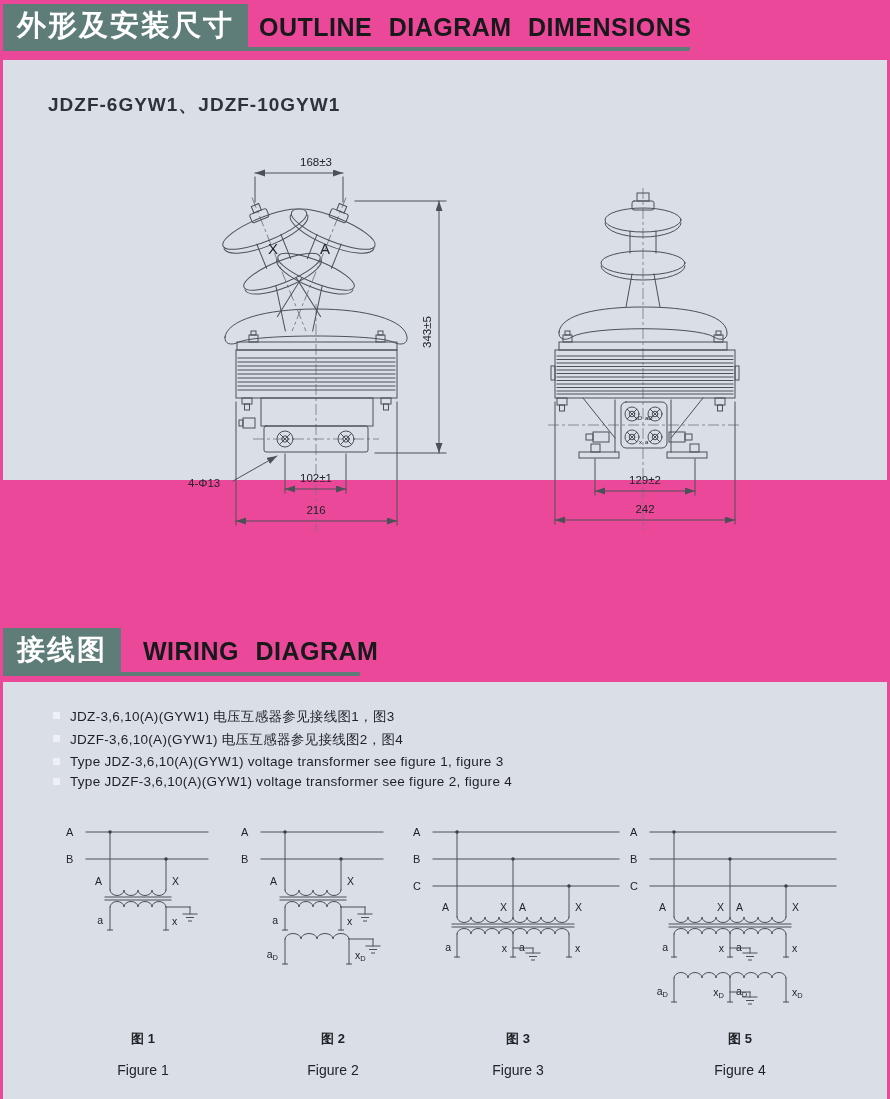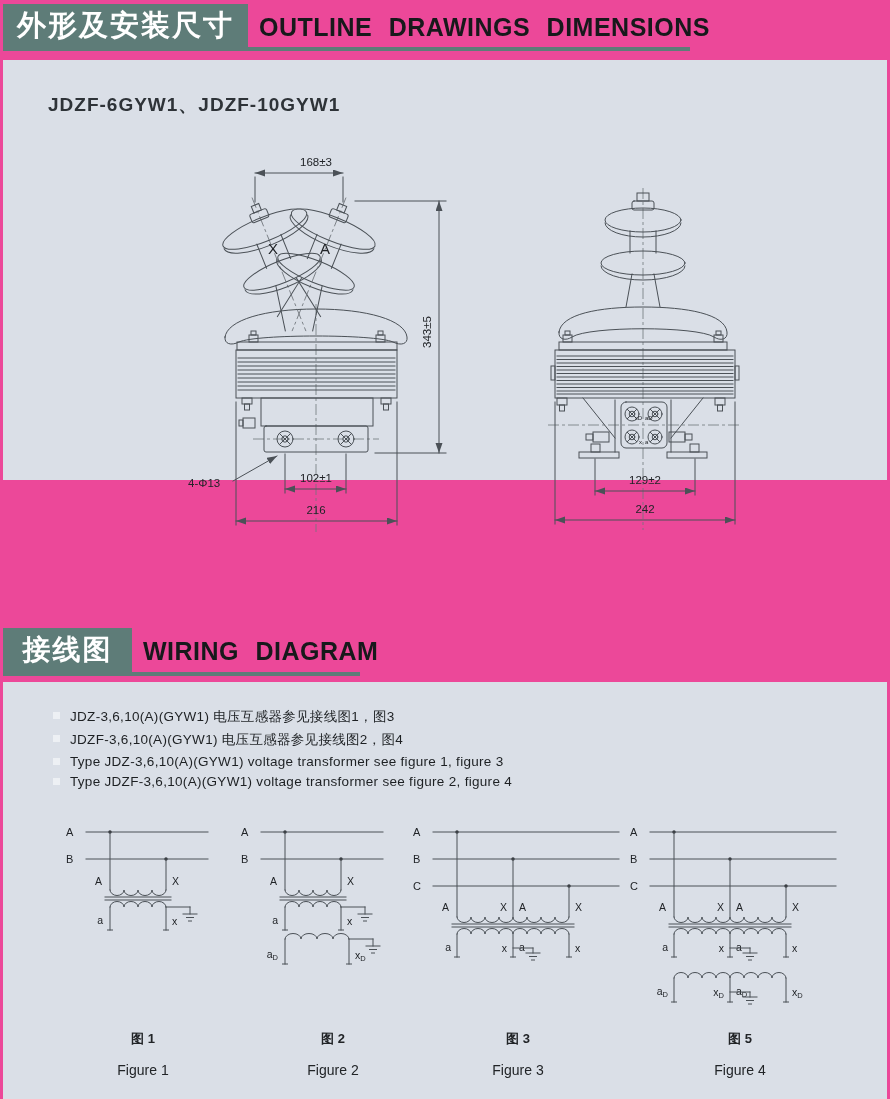--- a/index.html
+++ b/index.html
@@ -1,20 +1,20 @@
 <!DOCTYPE html>
 <html><head>
 <meta charset="utf-8">
 <style>
   html,body{margin:0;padding:0;background:#fff;font-family:"Liberation Sans",sans-serif;}
   .page{position:relative;width:890px;height:1099px;background:#ec4899;overflow:hidden;}
 
   .hdr-box{position:absolute;background:#5e7c78;color:#fff;display:flex;align-items:center;justify-content:center;font-weight:bold;}
   .hdr-box1{left:3px;top:4px;width:245px;height:43px;font-size:29px;letter-spacing:2px;}
-  .hdr-box2{left:3px;top:628px;width:129px;height:44px;font-size:28px;letter-spacing:2px;}
+  .hdr-box2{left:3px;top:628px;width:118px;height:44px;font-size:28px;letter-spacing:2px;}
   .hdr-en{position:absolute;font-weight:bold;color:#17191b;letter-spacing:.5px;word-spacing:9px;font-size:25px;white-space:nowrap;}
   .hdr-en1{left:259px;top:13px;}
   .hdr-en2{left:143px;top:637px;}
   .hdr-line{position:absolute;height:4px;background:#5e7c78;}
   .hdr-line1{left:3px;top:47px;width:687px;}
   .hdr-line2{left:3px;top:672px;width:357px;}
 
   .panel{position:absolute;left:3px;width:884px;background:#dadfe7;}
   .panel1{top:60px;height:420px;}
   .panel2{top:682px;height:417px;}
@@ -43,21 +43,21 @@
 </style>
 </head>
 <body>
 
 <div class="page">
 
   <div class="hdr-line hdr-line1"></div>
   <div class="hdr-box hdr-box1">
     <span>外形及安装尺寸</span>
   </div>
-  <div class="hdr-en hdr-en1">OUTLINE DRAWINGS DIMENSIONS</div>
+  <div class="hdr-en hdr-en1">OUTLINE DIAGRAM DIMENSIONS</div>
 
   <div class="panel panel1">
     <div class="models">JDZF-6GYW1、JDZF-10GYW1</div>
 
     <svg width="884" height="528" viewBox="0 0 884 528" style="position:absolute;left:0;top:0;">
       <defs>
         <marker id="arr" markerWidth="12" markerHeight="9" refX="10" refY="3.5" orient="auto-start-reverse">
           <path d="M0,0 L10,3.5 L0,7 Z" fill="#4b5157"></path>
         </marker>
       </defs>

